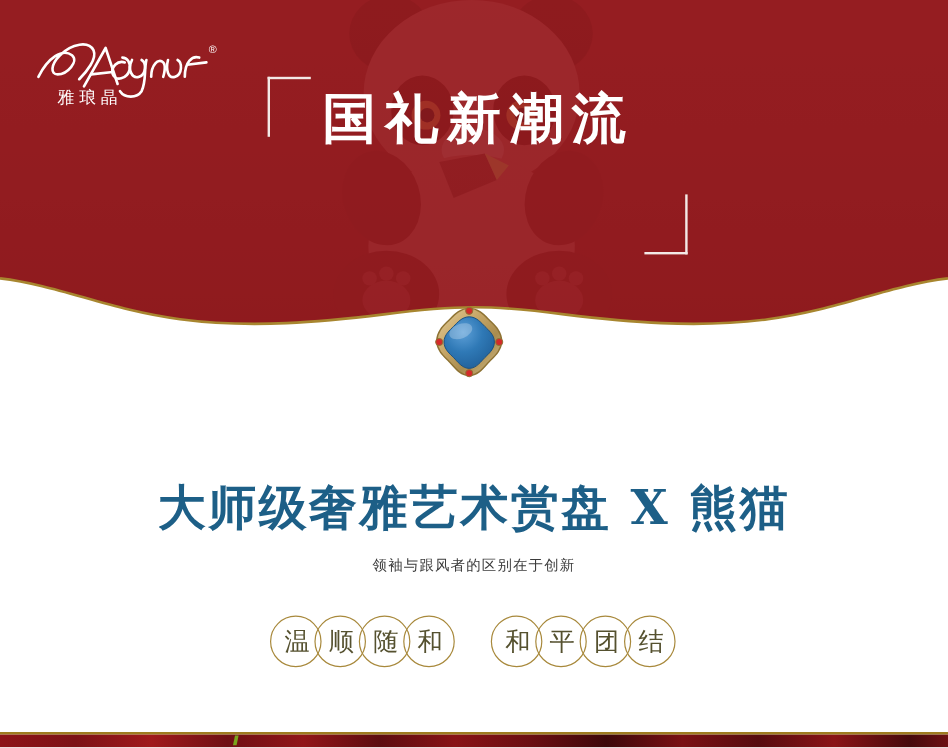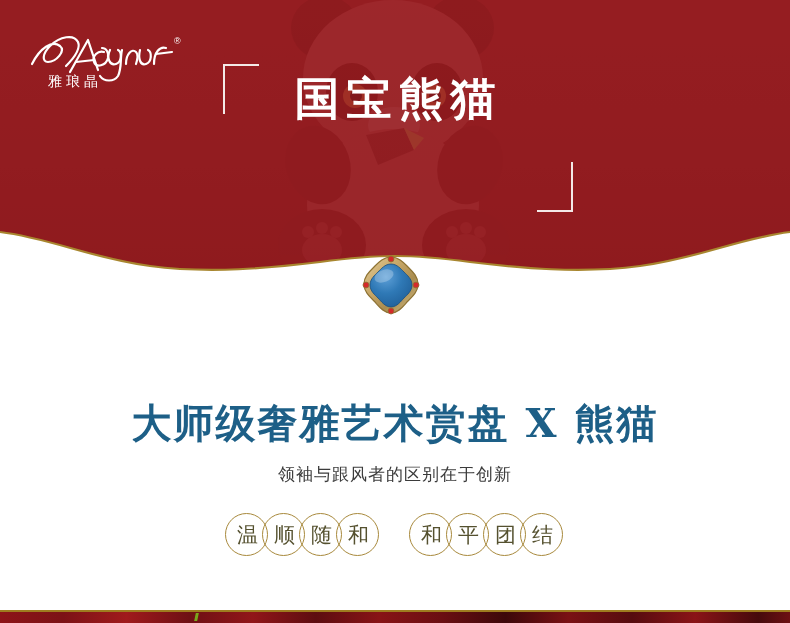--- a/index.html
+++ b/index.html
@@ -124,21 +124,21 @@
     letter-spacing: 2px;
     white-space: nowrap;
   }
   .section-sub {
     position: absolute;
     left: 0;
     top: 145px;
     width: 790px;
     text-align: center;
     font-family: "Liberation Sans", sans-serif;
-    font-size: 17px;
+    font-size: 12px;
     font-weight: 400;
     color: #3b3b3b;
     letter-spacing: 1px;
   }
 
   
   .badges {
     position: absolute;
     left: 0;
     top: 195px;
@@ -300,21 +300,21 @@
         </g>
         <text x="148" y="16" font-family="'Liberation Sans', sans-serif" font-size="9" fill="#ffffff">®</text>
         <text x="22" y="58" font-family="'DejaVu Serif', serif" font-size="14" letter-spacing="4" fill="#ffffff">雅琅晶</text>
       </svg>
     </div>
 
     <div class="title-block">
       <div class="bracket bracket-tl"></div>
       <div class="bracket bracket-br"></div>
       <div class="title-lines">
-        <span class="title-line">国宝熊猫</span>
+        <span class="title-line">国礼新潮流</span>
       </div>
     </div>
   </div>
 
   <div class="gem">
     <svg class="gem-svg" width="78" height="66" viewBox="0 0 78 66">
       <defs>
         <linearGradient id="bezelGrad" x1="0" y1="0" x2="1" y2="1">
           <stop offset="0%" stop-color="#e3cd99"></stop>
           <stop offset="35%" stop-color="#c9a96a"></stop>

